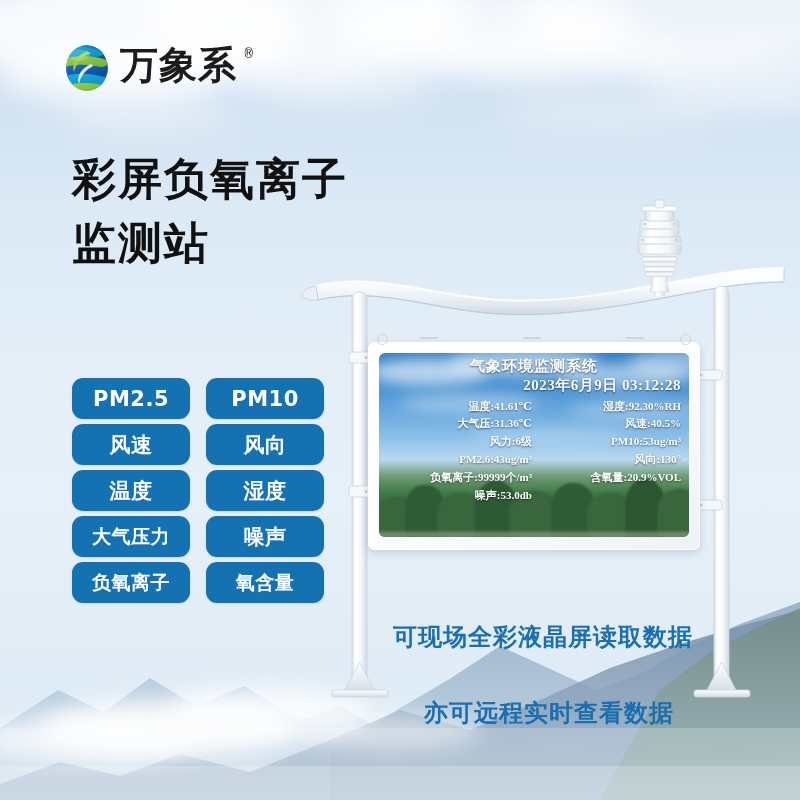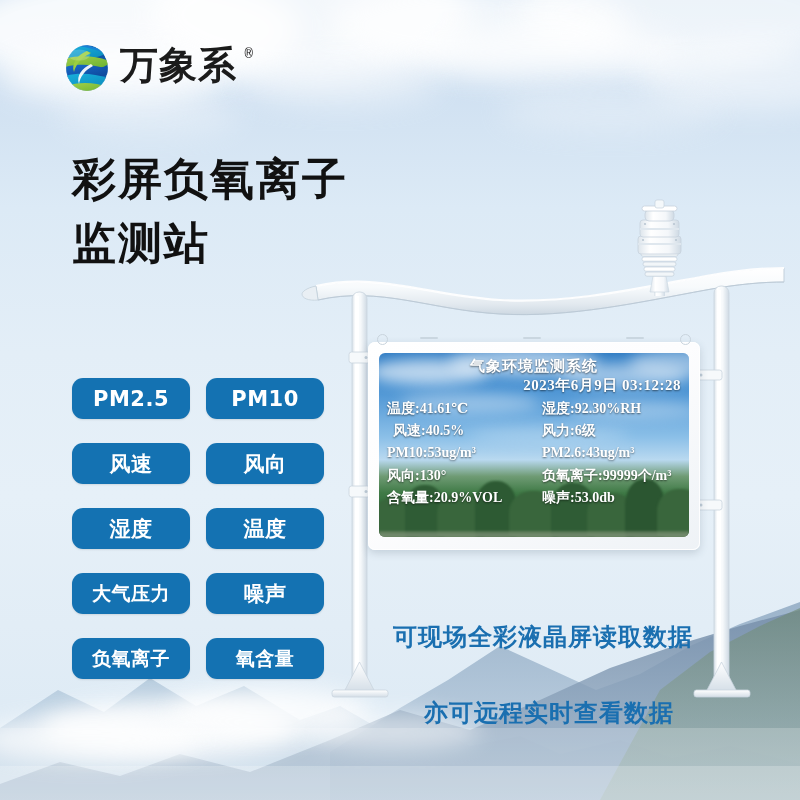--- a/index.html
+++ b/index.html
@@ -65,21 +65,21 @@
     font-size:44px;font-weight:bold;color:#111;
     line-height:1.46;letter-spacing:2px;
     font-family:"DejaVu Sans","Liberation Sans",sans-serif;
   }
   .headline div{white-space:nowrap;font-family:Liberation Mono, monospace;}
 
   
   .pills{
     position:absolute;left:72px;top:378px;
     display:grid;grid-template-columns:118px 118px;
-    gap:24px 16px;
+    gap:5px 16px;
   }
   .pill{
     height:41px;border-radius:11px;background:#1472b2;
     color:#fff;display:flex;align-items:center;justify-content:center;
     font-size:21px;font-weight:bold;letter-spacing:.5px;
     box-shadow:0 1px 2px rgba(0,0,0,.10);
     font-family:"DejaVu Sans","Liberation Sans",sans-serif;
   }
   .pill.sm{font-size:19px;}
 
@@ -115,21 +115,21 @@
 
   .lcd-text{
     position:absolute;inset:0;color:#ffffff;
     font-family:"Liberation Serif","DejaVu Serif",serif;
     text-shadow:0 1px 2px rgba(0,0,0,.55);
     padding:5px 8px 0 8px;box-sizing:border-box;
   }
   .lcd-title{text-align:center;font-size:15px;font-weight:bold;letter-spacing:1px;line-height:1.15;}
   .lcd-date{text-align:right;font-size:15px;font-weight:bold;line-height:1.35;letter-spacing:.5px;}
   .lcd-grid{margin-top:2px;display:grid;grid-template-columns:1fr 1fr;row-gap:1px;column-gap:4px;}
-  .lcd-cell{font-size:14px;font-weight:bold;line-height:1.53;white-space:nowrap;}
+  .lcd-cell{font-size:11px;font-weight:bold;line-height:1.53;white-space:nowrap;text-align:right;}
   .lcd-cell.r{padding-left:6px;}
 
   
   .caption{
     position:absolute;left:388px;top:582px;width:310px;
     color:#1a6fb0;font-weight:bold;font-size:24px;line-height:1.65;
     letter-spacing:1px;text-align:center;
     font-family:"DejaVu Sans","Liberation Sans",sans-serif;
   }
   .caption div{white-space:nowrap;margin-top:36px;}
@@ -325,20 +325,21 @@
         <span style="left:278px;width:46px;height:48px;"></span>
         <div class="lcd-ground"></div>
       </div>
 
       <div class="lcd-text">
         <div class="lcd-title">气象环境监测系统</div>
         <div class="lcd-date">2023年6月9日  03:12:28</div>
         <div class="lcd-grid">
           <div class="lcd-cell">温度:41.61℃</div>
           <div class="lcd-cell r">湿度:92.30%RH</div>
+          <div class="lcd-cell">大气压:31.36℃</div>
           <div class="lcd-cell r">风速:40.5%</div>
           <div class="lcd-cell r">风力:6级</div>
           <div class="lcd-cell">PM10:53ug/m³</div>
           <div class="lcd-cell r">PM2.6:43ug/m³</div>
           <div class="lcd-cell">风向:130°</div>
           <div class="lcd-cell r">负氧离子:99999个/m³</div>
           <div class="lcd-cell">含氧量:20.9%VOL</div>
           <div class="lcd-cell r">噪声:53.0db</div>
         </div>
       </div>
@@ -387,22 +388,22 @@
   <div class="headline">
     <div>彩屏负氧离子</div>
     <div>监测站</div>
   </div>
 
   <div class="pills">
     <div class="pill">PM2.5</div>
     <div class="pill">PM10</div>
     <div class="pill">风速</div>
     <div class="pill">风向</div>
+    <div class="pill">温度</div>
     <div class="pill">湿度</div>
-    <div class="pill">温度</div>
     <div class="pill sm">大气压力</div>
     <div class="pill">噪声</div>
     <div class="pill sm">负氧离子</div>
     <div class="pill sm">氧含量</div>
   </div>
 
   <div class="caption">
     <div>可现场全彩液晶屏读取数据</div>
     <div class="l2">亦可远程实时查看数据</div>
   </div>

